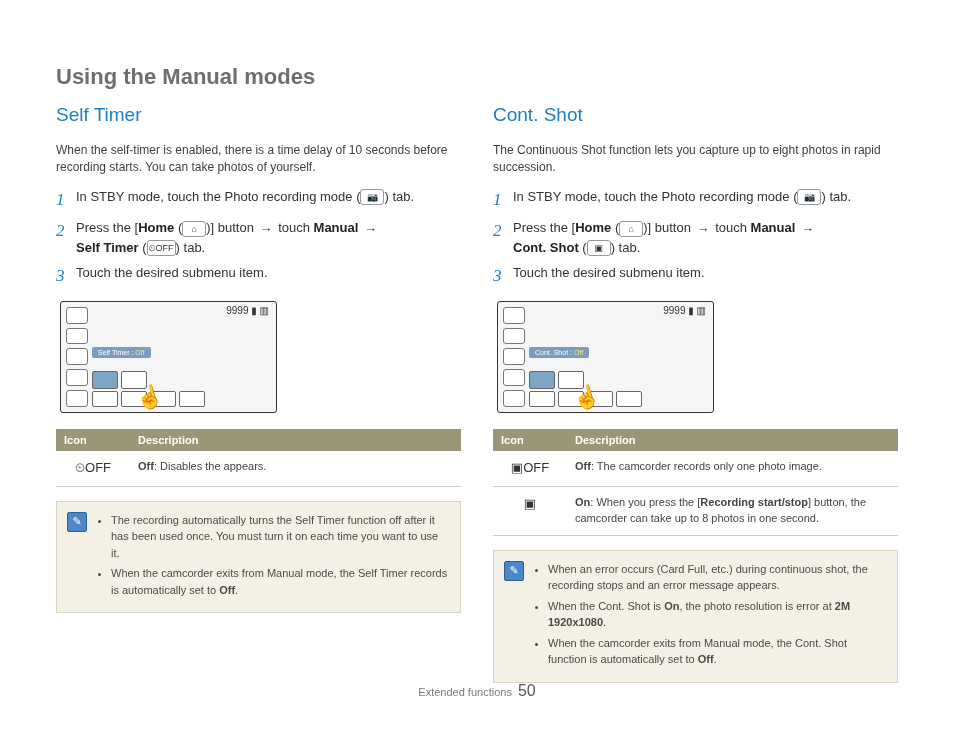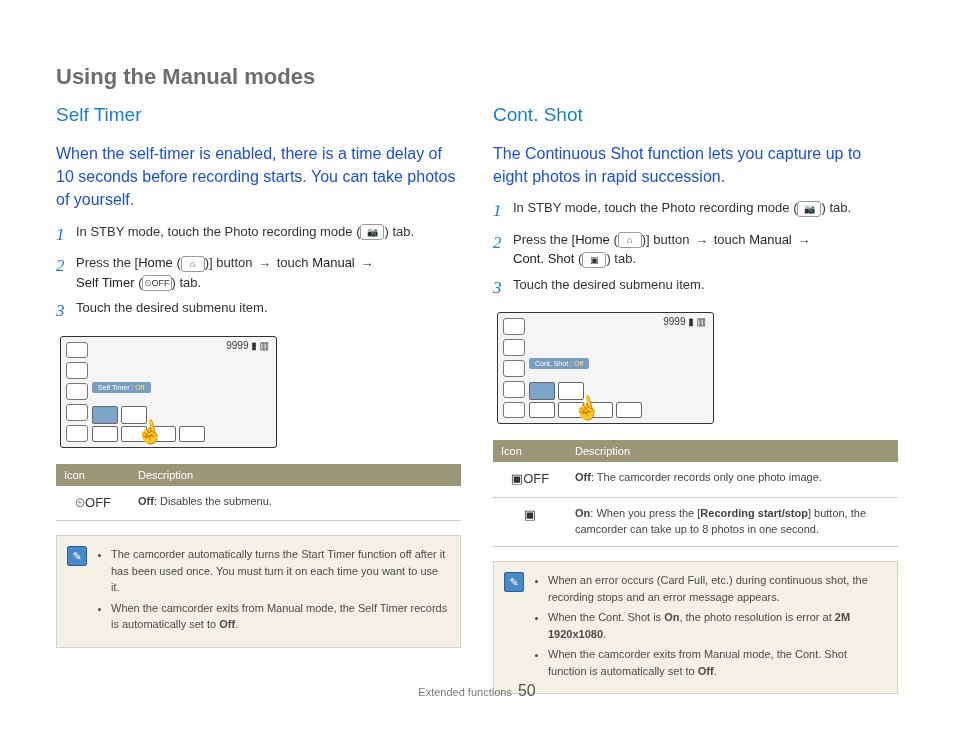--- a/index.html
+++ b/index.html
@@ -1,42 +1,42 @@
 <!DOCTYPE html>
 <html><head>
 <meta charset="utf-8">
 <style>
   html,body{margin:0;padding:0;background:#fff;font-family:Arial,Helvetica,sans-serif;color:#2b2b2b}
   .page{width:954px;height:730px;box-sizing:border-box;padding:64px 56px 40px 56px;position:relative}
   .sec-title{font-size:22px;font-weight:700;color:#6e6e6e;margin:0 0 14px 0}
   .cols{display:flex;gap:32px}
   .col{flex:1;min-width:0}
   .topic{font-size:19px;color:#1a7fc9;margin:0 0 6px 0;font-weight:400}
-  .intro{font-size:16px;color:#1d4ed8;line-height:1.45;margin:16px 0 10px 0}
+  .intro{font-size:12px;color:#404040;line-height:1.45;margin:16px 0 10px 0}
   .step{display:flex;gap:6px;font-size:13px;color:#333;line-height:1.5;margin:6px 0}
   .step .num{color:#1a7fc9;font-style:italic;font-size:17px;font-family:Georgia,serif;min-width:14px}
   .step .body{flex:1}
-  .step b{font-weight:400;color:#222}
+  .step b{font-weight:700;color:#222}
   .icon-slot{display:inline-block;border:1px solid #999;border-radius:3px;min-width:20px;height:14px;vertical-align:middle;text-align:center;font-size:9px;line-height:14px;color:#333;padding:0 1px}
   .arrow{display:inline-block;margin:0 2px;font-size:13px}
   .shot{border:0 solid #bbb;width:225px;height:120px;margin:8px 0 12px 0;position:relative;background:#fff}
   .shot .frame{position:absolute;inset:4px;border:1.5px solid #333;border-radius:3px;background:#f5f5f5}
   .shot .left-panel{position:absolute;left:10px;top:10px;bottom:10px;width:22px;display:flex;flex-direction:column;gap:4px}
   .shot .left-panel span{flex:1;border:1px solid #777;border-radius:3px;background:#fff;font-size:8px;display:flex;align-items:center;justify-content:center}
   .shot .top-row{position:absolute;top:8px;right:12px;font-size:10px;color:#333}
   .shot .label-chip{position:absolute;left:36px;top:50px;background:rgba(100,140,180,.85);color:#fff;font-size:7px;padding:2px 6px;border-radius:2px}
   .shot .label-chip .state{color:#ffe07a}
   .shot .bottom-row{position:absolute;left:36px;right:12px;bottom:10px;display:flex;gap:3px}
   .shot .bottom-row span{border:1px solid #666;border-radius:2px;background:#fff;width:24px;height:14px}
   .shot .sel-row{position:absolute;left:36px;right:12px;bottom:28px;display:flex;gap:3px}
   .shot .sel-row span{border:1px solid #666;border-radius:2px;background:#fff;width:24px;height:16px}
   .shot .sel-row span.sel{background:#7da5c7}
   .hand{position:absolute;left:80px;bottom:6px;font-size:22px;color:#e1873b;transform:rotate(-15deg)}
   table.spec{width:100%;border-collapse:collapse;font-size:11px;margin:4px 0 14px 0}
-  table.spec th{background:#9c9678;color:#fff;text-align:left;font-weight:400;padding:5px 8px;font-size:11px}
+  table.spec th{background:#9c9678;color:#fff;text-align:left;font-weight:700;padding:5px 8px;font-size:11px}
   table.spec th.ic{width:58px}
   table.spec td{border-bottom:1px solid #ccc;padding:8px 8px;vertical-align:top;color:#444;line-height:1.45}
   table.spec td.ic{text-align:center;font-size:13px;color:#333}
   .note{background:#f3f1e6;border:1px solid #d8d4c0;padding:10px 12px 10px 10px;display:flex;gap:8px;font-size:11px;color:#4a4a4a;line-height:1.5}
   .note .badge{min-width:18px;height:18px;background:#4a88c7;border:1px solid #2c5f99;border-radius:2px;display:flex;align-items:center;justify-content:center;color:#fff;font-size:11px}
   .note ul{margin:0;padding-left:16px}
   .note li{margin-bottom:4px}
   .footer{position:absolute;bottom:30px;left:0;right:0;text-align:center;font-size:11px;color:#7a7a7a}
   .footer .pg{font-size:16px;color:#555;margin-left:6px}
 </style>
@@ -95,29 +95,29 @@
   </div>
 
   <table class="spec">
     <tbody>
             <tr>
               <th class="ic">Icon</th>
               <th>Description</th>
             </tr>
     <tr>
       <td class="ic">⏲OFF</td>
-      <td><b>Off</b><span>: Disables the submenu.</span></td>
+      <td><b>Off</b><span>: Disables the appears.</span></td>
     </tr>
   </tbody>
         </table>
 
   <div class="note">
     <div class="badge">✎</div>
     <ul>
-      <li>The camcorder automatically turns the Start Timer function off after it has been used once. You must turn it on each time you want to use it.</li>
+      <li>The recording automatically turns the Self Timer function off after it has been used once. You must turn it on each time you want to use it.</li>
       <li><span>When the camcorder exits from Manual mode, the Self Timer records is automatically set to </span><b>Off</b><span>.</span></li>
     </ul>
   </div>
 </div>
 
 <div class="col">
   <h3 class="topic">Cont. Shot</h3>
   <p class="intro">The Continuous Shot function lets you capture up to eight photos in rapid succession.</p>
 
   <div class="step">

